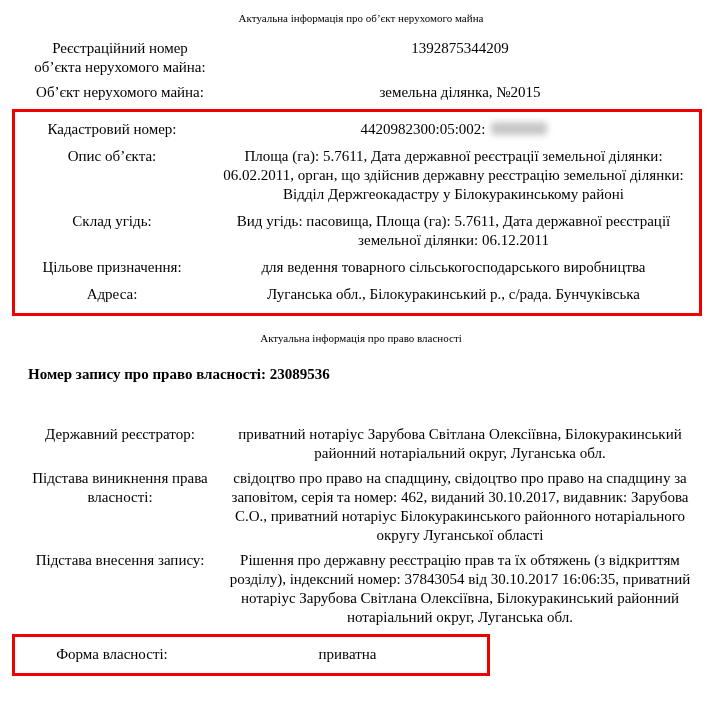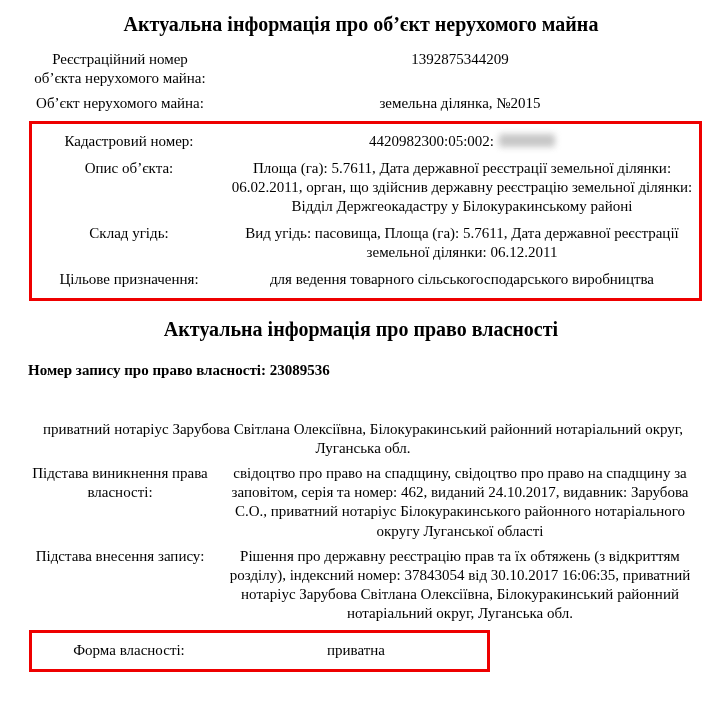--- a/index.html
+++ b/index.html
@@ -9,41 +9,41 @@
     width: 722px;
     min-height: 710px;
     margin: 0 auto;
     color: #000000;
     font-family: "Liberation Serif", "DejaVu Serif", serif;
     font-size: 15px;
     line-height: 1.27;
   }
   .doc { padding-top: 8px; }
   .title {
-    font-weight: bold;
-    font-size: 20px;
+    font-weight: normal;
+    font-size: 11px;
     text-align: center;
     margin: 4px 24px 10px 24px;
   }
   .title2 { margin-top: 16px; margin-bottom: 16px; }
   .row {
     display: flex;
     align-items: flex-start;
     padding: 3px 24px 3px 28px;
     text-align: center;
   }
   .row .label {
     width: 194px;
     flex-shrink: 0;
     padding-right: 10px;
   }
   .row .value { flex: 1; }
   .hl-box {
     border: 3px solid var(--hl);
-    margin: 4px 20px 6px 29px;
+    margin: 4px 20px 6px 12px;
     padding: 4px 6px 5px 5px;
   }
   .hl-box .row { padding: 4px 0 4px 0; }
   .hl-box.narrow { margin-right: 232px; }
   .record-line {
     font-weight: bold;
     padding: 3px 31px 5px 28px;
   }
   .spacer { height: 32px; }
   .redacted {
@@ -85,36 +85,41 @@
       <div class="value">Площа (га): 5.7611, Дата державної реєстрації земельної ділянки: 06.02.2011, орган, що здійснив державну реєстрацію земельної ділянки: Відділ Держгеокадастру у Білокуракинському районі</div>
     </div>
     <div class="row">
       <div class="label">Склад угідь:</div>
       <div class="value">Вид угідь: пасовища, Площа (га): 5.7611, Дата державної реєстрації земельної ділянки: 06.12.2011</div>
     </div>
     <div class="row">
       <div class="label">Цільове призначення:</div>
       <div class="value">для ведення товарного сільськогосподарського виробництва</div>
     </div>
+    <div class="row">
+      <div class="label">Адреса:</div>
+      <div class="value">Луганська обл., Білокуракинський р., с/рада. Бунчуківська</div>
+    </div>
   </div>
 
   <div class="title title2">Актуальна інформація про право власності</div>
 
   <div class="record-line">Номер запису про право власності: 23089536</div>
 
 
   <div class="spacer"></div>
 
   <div class="row">
+    <div class="label">Державний реєстратор:</div>
     <div class="value">приватний нотаріус Зарубова Світлана Олексіївна, Білокуракинський районний нотаріальний округ, Луганська обл.</div>
   </div>
 
   <div class="row">
     <div class="label">Підстава виникнення права власності:</div>
-    <div class="value">свідоцтво про право на спадщину, свідоцтво про право на спадщину за заповітом, серія та номер: 462, виданий 24.10.2017, видавник: Зарубова С.О., приватний нотаріус Білокуракинського районного нотаріального округу Луганської області</div>
+    <div class="value">свідоцтво про право на спадщину, свідоцтво про право на спадщину за заповітом, серія та номер: 462, виданий 30.10.2017, видавник: Зарубова С.О., приватний нотаріус Білокуракинського районного нотаріального округу Луганської області</div>
   </div>
 
   <div class="row">
     <div class="label">Підстава внесення запису:</div>
     <div class="value">Рішення про державну реєстрацію прав та їх обтяжень (з відкриттям розділу), індексний номер: 37843054 від 30.10.2017 16:06:35, приватний нотаріус Зарубова Світлана Олексіївна, Білокуракинський районний нотаріальний округ, Луганська обл.</div>
   </div>
 
   <div class="hl-box narrow">
     <div class="row">
       <div class="label">Форма власності:</div>

